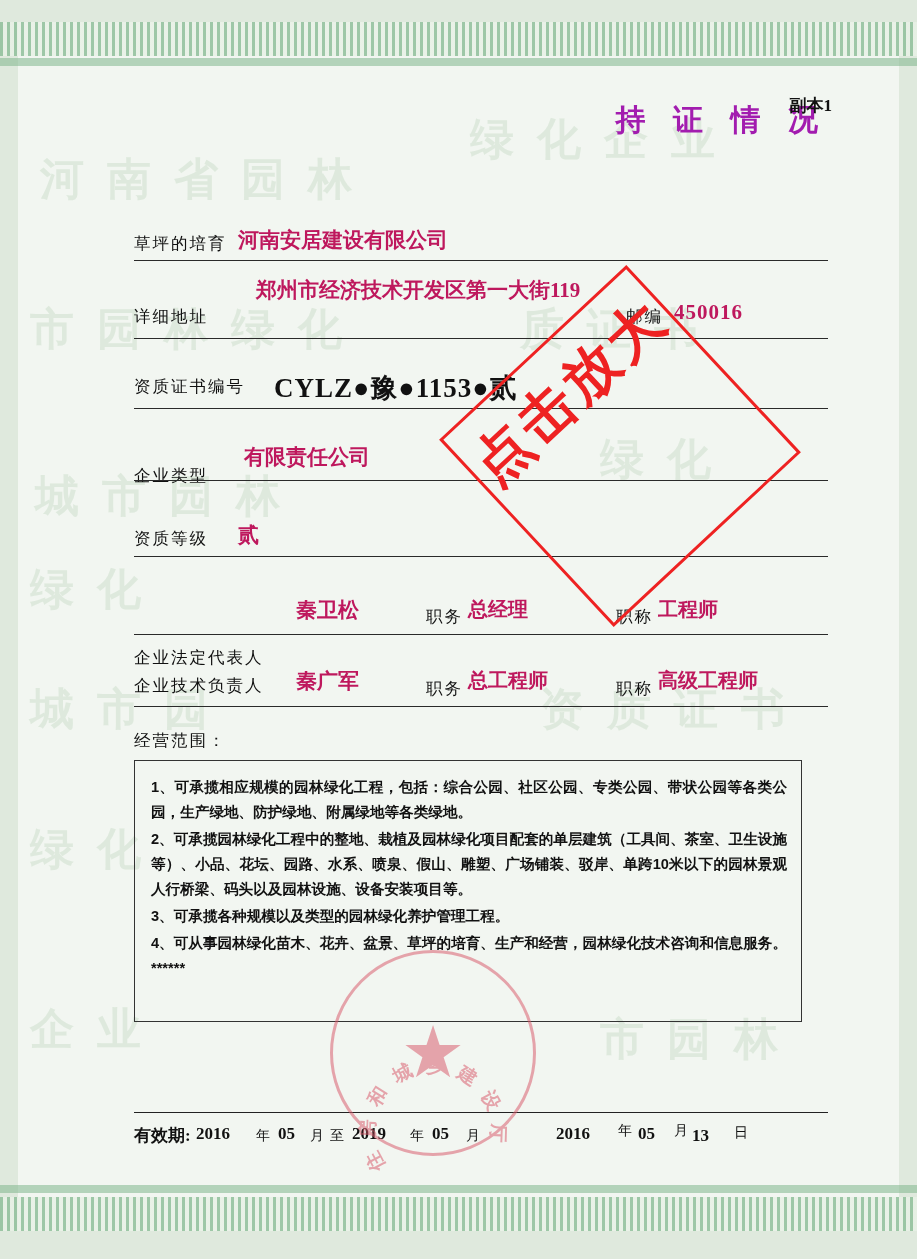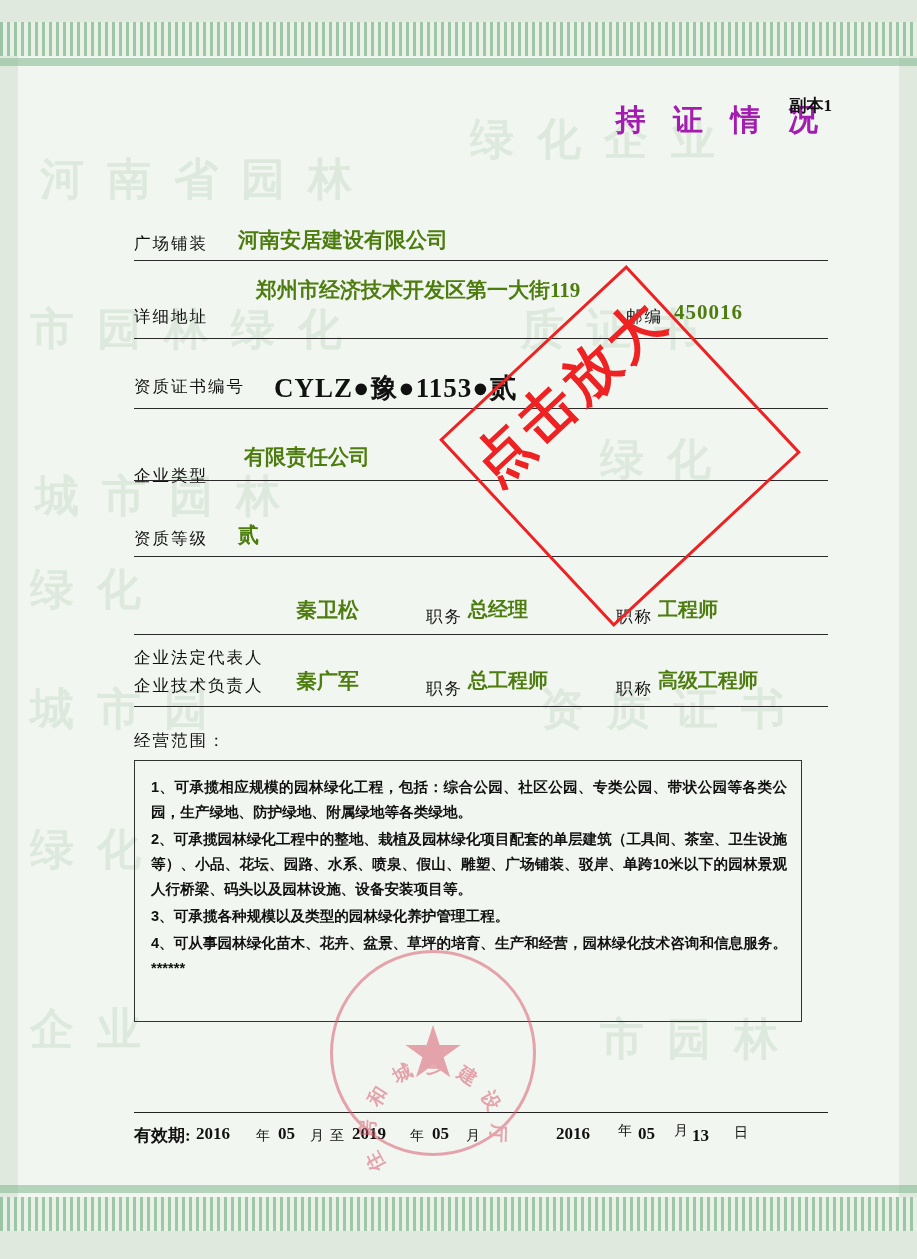--- a/index.html
+++ b/index.html
@@ -100,21 +100,21 @@
   .lbl {
     position: absolute;
     font-size: 16.5px;
     color: #111;
     letter-spacing: 2px;
     font-family: "Liberation Serif", serif;
   }
   .val {
     position: absolute;
     font-size: 19px;
-    color: #4d7c0f;
+    color: #be185d;
     font-weight: bold;
     font-family: "Liberation Serif", serif;
   }
   .val.blk {
     color: #111;
   }
   .val.mono {
     font-family: "Liberation Serif", serif;
     letter-spacing: 1px;
   }
@@ -279,21 +279,21 @@
   <div class="watermark" style="left:540px; top:680px;">资 质 证 书</div>
   <div class="watermark" style="left:30px;  top:820px;">绿 化</div>
   <div class="watermark" style="left:30px;  top:1000px;">企 业</div>
   <div class="watermark" style="left:600px; top:1010px;">市 园 林</div>
 
   <div id="doc">
 
     <div class="title">持 证 情 况</div>
     <div class="copy-no">副本1</div>
 
-    <div class="lbl" style="left:26px; top:155px;">广场铺装</div>
+    <div class="lbl" style="left:26px; top:155px;">草坪的培育</div>
     <div class="val" style="left:130px; top:148px; font-size:21px;">河南安居建设有限公司</div>
     <div class="row" style="top:182px;"></div>
 
     <div class="lbl" style="left:26px; top:228px;">详细地址</div>
     <div class="val" style="left:148px; top:198px; font-size:21px;">郑州市经济技术开发区第一大街119</div>
     <div class="lbl" style="left:518px; top:228px;">邮编</div>
     <div class="val mono" style="left:566px; top:222px; font-size:21px;">450016</div>
     <div class="row" style="top:260px;"></div>
 
     <div class="lbl" style="left:26px; top:298px;">资质证书编号</div>

